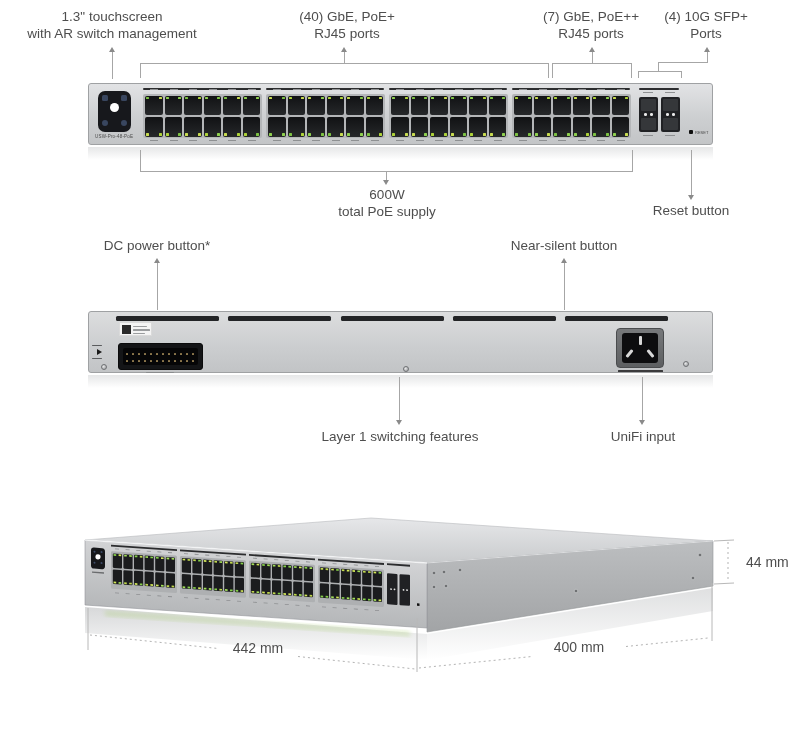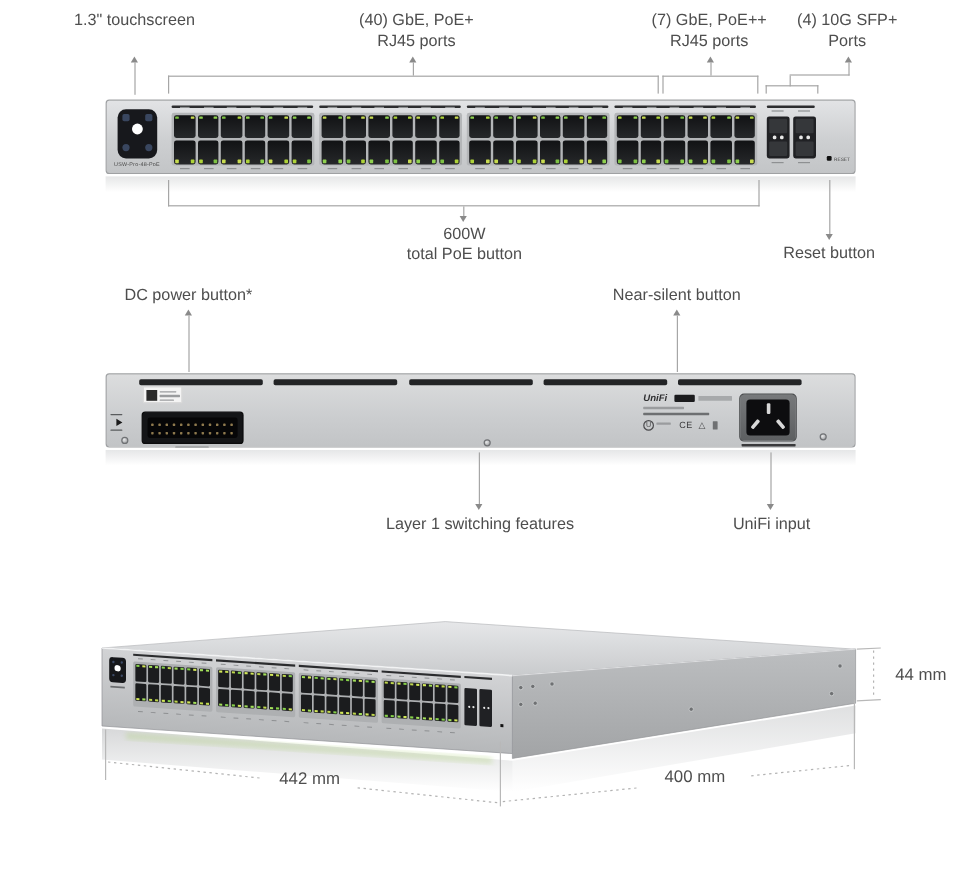--- a/index.html
+++ b/index.html
@@ -33,20 +33,21 @@
       font-size:13px;color:#9c9c9c;}
   svg text{font-family:"Liberation Sans",sans-serif;}
 </style>
 </head>
 <body>
 
 <div id="stage">
 
   <div class="cl" style="left:112px;top:8px">
     <div>1.3" touchscreen</div>
+    <div>with AR switch management</div>
   </div>
   <div class="cl" style="left:347px;top:8px">
     <div>(40) GbE, PoE+</div>
     <div>RJ45 ports</div>
   </div>
   <div class="cl" style="left:591px;top:8px">
     <div>(7) GbE, PoE++</div>
     <div>RJ45 ports</div>
   </div>
   <div class="cl" style="left:706px;top:8px">
@@ -362,21 +363,21 @@
     <div style="position:absolute;left:600px;top:46px;width:4px;height:4px;background:#0f0f0f;border-radius:1px"></div>
     <div style="position:absolute;left:606px;top:45.5px;font-size:4px;color:#4a4a4a">RESET</div>
   </div>
   <div class="refl" style="top:147px"></div>
 
   <div class="brk-up" style="left:140px;top:150px;width:493px;height:22px"></div>
   <div class="vl" style="left:386px;top:172px;height:8px"></div>
   <div class="ad" style="left:382.5px;top:180px"></div>
   <div class="cl" style="left:387px;top:186px">
     <div>600W</div>
-    <div>total PoE button</div>
+    <div>total PoE supply</div>
   </div>
   <div class="vl" style="left:691px;top:150px;height:45px"></div>
   <div class="ad" style="left:687.5px;top:195px"></div>
   <div class="cl" style="left:691px;top:202px">Reset button</div>
 
   <div class="cl" style="left:157px;top:237px">DC power button*</div>
   <div class="au" style="left:153.5px;top:258px"></div>
   <div class="vl" style="left:157px;top:263px;height:47px"></div>
 
   <div class="cl" style="left:564px;top:237px">Near-silent button</div>
@@ -431,32 +432,20 @@
     <div class="tinybar" style="left:57px;top:59.5px;width:28px;height:1.5px;background:#8a8c8e"></div>
 
     <div class="tinybar" style="left:3px;top:33px;width:10px;height:1.2px;background:#5a5c5e"></div>
     <div style="position:absolute;left:8px;top:37px;width:0;height:0;border-left:5px solid #1a1a1a;border-top:3.5px solid transparent;border-bottom:3.5px solid transparent"></div>
     <div class="tinybar" style="left:3px;top:46px;width:10px;height:1.2px;background:#5a5c5e"></div>
 
     <div class="screw" style="left:12px;top:52px"></div>
     <div class="screw" style="left:314px;top:54px"></div>
     <div class="screw" style="left:594px;top:49px"></div>
 
-    <div style="position:absolute;left:447px;top:15px;width:110px;height:42px">
-      <span style="position:absolute;left:0;top:0;font-size:8px;font-weight:bold;font-style:italic;color:#2f2f31">UniFi</span>
-      <div style="position:absolute;left:26px;top:1.5px;width:17px;height:6px;background:#1b1b1d;border-radius:1px"></div>
-      <div class="tinybar" style="left:46px;top:3px;width:28px;height:4px;background:#a7a9ab"></div>
-      <div class="tinybar" style="left:0;top:12px;width:34px;height:2px"></div>
-      <div class="tinybar" style="left:0;top:16.5px;width:55px;height:2.5px;background:#6d6f71"></div>
-      <div style="position:absolute;left:0;top:23px;width:9px;height:9px;border:1px solid #4a4a4c;border-radius:50%;box-sizing:border-box;font-size:6px;color:#4a4a4c;text-align:center;line-height:8px">U</div>
-      <div class="tinybar" style="left:11px;top:25px;width:12px;height:1.5px"></div>
-      <span style="position:absolute;left:30px;top:23px;font-size:7.5px;color:#3c3c3e;letter-spacing:.5px">CE</span>
-      <span style="position:absolute;left:46px;top:23px;font-size:7.5px;color:#4c4c4e">△</span>
-      <div class="tinybar" style="left:58px;top:23.5px;width:4px;height:7px;background:#6f7173"></div>
-    </div>
 
     <div style="position:absolute;left:527px;top:16px;width:48px;height:40px;background:linear-gradient(#77797b,#5d5f61);border:1px solid #4a4c4e;border-radius:4px;box-sizing:border-box">
       <div style="position:absolute;left:5px;top:4px;width:36px;height:30px;background:#0d0d0f;border-radius:3px"></div>
       <div style="position:absolute;left:21.5px;top:7px;width:3px;height:9px;background:#d8d8d8;border-radius:1px"></div>
       <div style="position:absolute;left:11px;top:20px;width:3px;height:9px;background:#d8d8d8;border-radius:1px;transform:rotate(40deg)"></div>
       <div style="position:absolute;left:32px;top:20px;width:3px;height:9px;background:#d8d8d8;border-radius:1px;transform:rotate(-40deg)"></div>
     </div>
     <div class="tinybar" style="left:529px;top:58px;width:45px;height:2px;background:#3a3a3c"></div>
   </div>
   <div class="refl" style="top:375px"></div>

